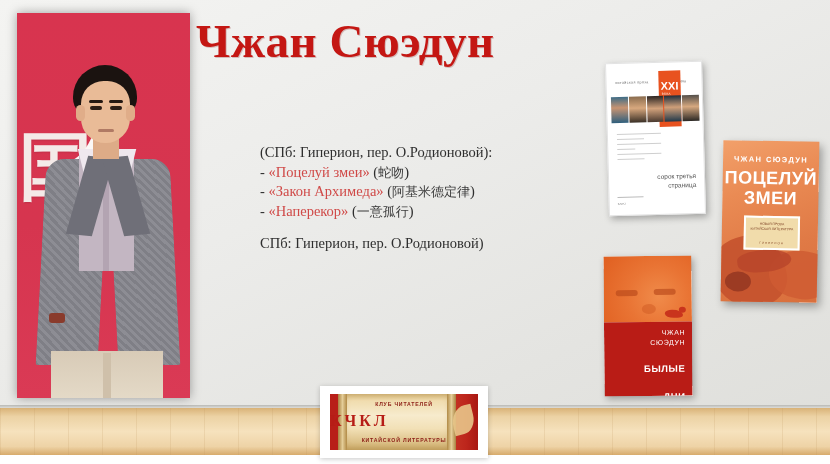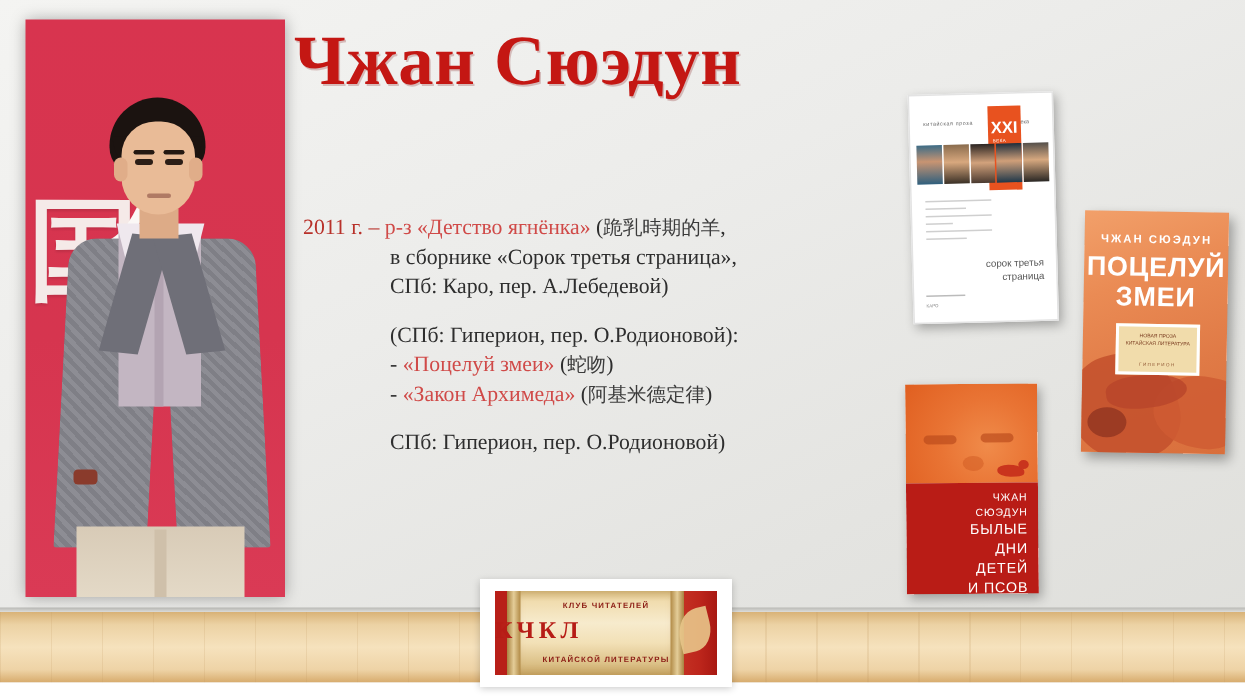--- a/index.html
+++ b/index.html
@@ -144,21 +144,21 @@
   }
   .bk3 .face{position:absolute;left:0;top:0;width:100%;height:66px;background:radial-gradient(circle at 62% 62%,#f08b4a 0%,#e97434 45%,#e05f20 100%);}
   .bk3 .eye1{position:absolute;left:12px;top:34px;width:22px;height:6px;background:#b9481a;border-radius:4px;opacity:.65;}
   .bk3 .eye2{position:absolute;left:50px;top:33px;width:22px;height:6px;background:#b9481a;border-radius:4px;opacity:.65;}
   .bk3 .nose{position:absolute;left:38px;top:48px;width:14px;height:10px;background:#cf5a22;border-radius:50%;opacity:.5;}
   .bk3 .blk{position:absolute;left:0;top:66px;width:100%;height:74px;background:#b91c16;}
   .bk3 .dog{position:absolute;right:9px;top:54px;width:18px;height:8px;background:#c9341d;border-radius:40% 60% 30% 50%;}
   .bk3 .dog:after{content:"";position:absolute;right:-3px;top:-3px;width:7px;height:6px;background:#c9341d;border-radius:50%;}
   .bk3 .txt{position:absolute;right:7px;top:72px;text-align:right;color:#ffffff;font-family:"Liberation Sans",sans-serif;}
   .bk3 .a1{font-size:7px;line-height:9.5px;letter-spacing:.6px;}
-  .bk3 .a2{font-size:9.5px;line-height:12px;letter-spacing:.6px;font-weight:400;margin-top:1px;}
+  .bk3 .a2{font-size:9.5px;line-height:12px;letter-spacing:.6px;font-weight:700;margin-top:16px;}
 
   
   .banner{
     position:absolute;left:320px;top:386px;width:168px;height:72px;background:#ffffff;
     box-shadow:0 1px 5px rgba(0,0,0,.22);
   }
   .banner .inner{
     position:absolute;left:10px;top:8px;right:10px;bottom:8px;
     background:linear-gradient(to right,#b81f18 0%,#b81f18 6%,#c9382a 10%,#d24a34 22%,#cf4430 50%,#c93a28 78%,#bd261c 92%,#a81812 100%);
     overflow:hidden;
@@ -208,28 +208,24 @@
     <div class="p-watch"></div>
     <div class="p-pants"></div>
     <div class="p-pants-gap"></div>
   </div>
 
   <div class="title">Чжан Сюэдун</div>
 
 
   <div class="entries" id="entries">
       <div class="entry">
-        <div class="ln"><span class="yr">2011 г. – </span><span class="ttl">р-з «Детство ягнёнка» </span><span class="ru">(</span><span class="cn">跪乳時期的羊</span><span class="ru">,</span></div>
-        <div class="ln ind"><span class="ru">в сборнике «Сорок третья страница»,</span></div>
-        <div class="ln ind"><span class="ru">СПб: Каро, пер. А.Лебедевой)</span></div>
-      </div>
-      <div class="entry">
         <div class="ln ind"><span class="ru">(СПб: Гиперион, пер. О.Родионовой):</span></div>
         <div class="ln ind"><span class="ru">- </span><span class="ttl">«Поцелуй змеи» </span><span class="ru">(</span><span class="cn">蛇吻</span><span class="ru">)</span></div>
         <div class="ln ind"><span class="ru">- </span><span class="ttl">«Закон Архимеда» </span><span class="ru">(</span><span class="cn">阿基米德定律</span><span class="ru">)</span></div>
+        <div class="ln ind"><span class="ru">- </span><span class="ttl">«Наперекор» </span><span class="ru">(</span><span class="cn">一意孤行</span><span class="ru">)</span></div>
       </div>
       <div class="entry">
         <div class="ln ind"><span class="ru">СПб: Гиперион, пер. О.Родионовой)</span></div>
       </div>
     </div>
 
   <div class="bk1">
     <div class="hdr">китайская проза</div>
     <div class="hdr2">века</div>
     <div class="xxi">

